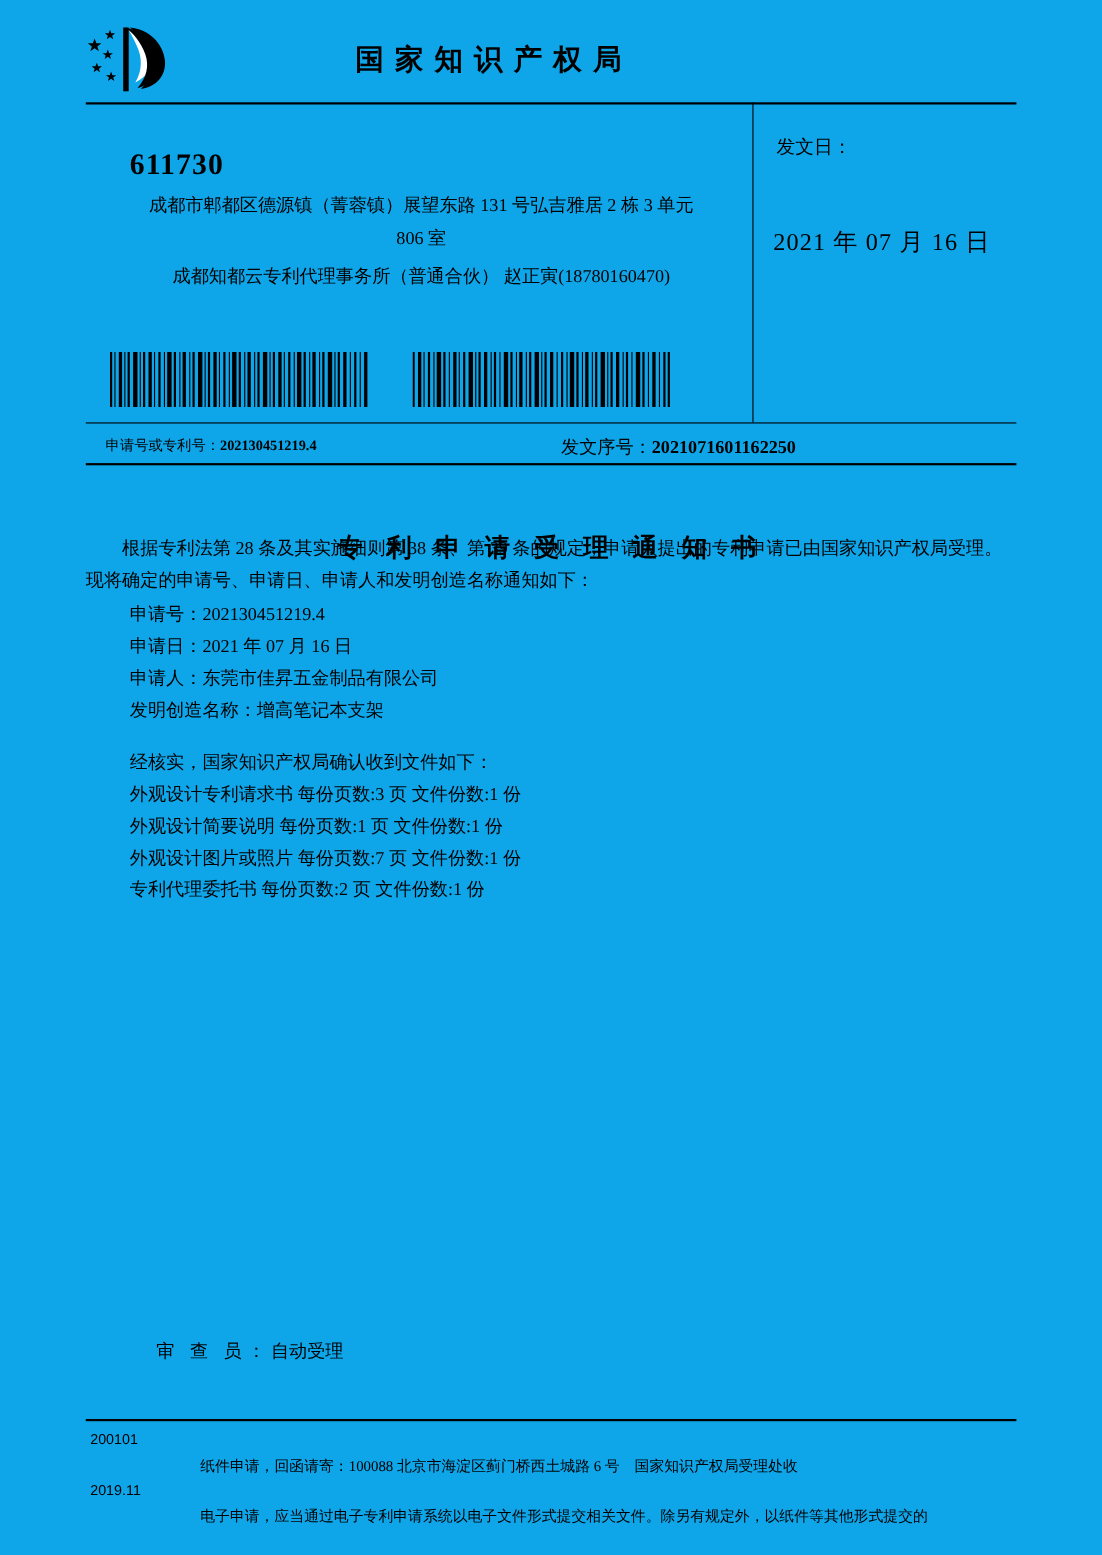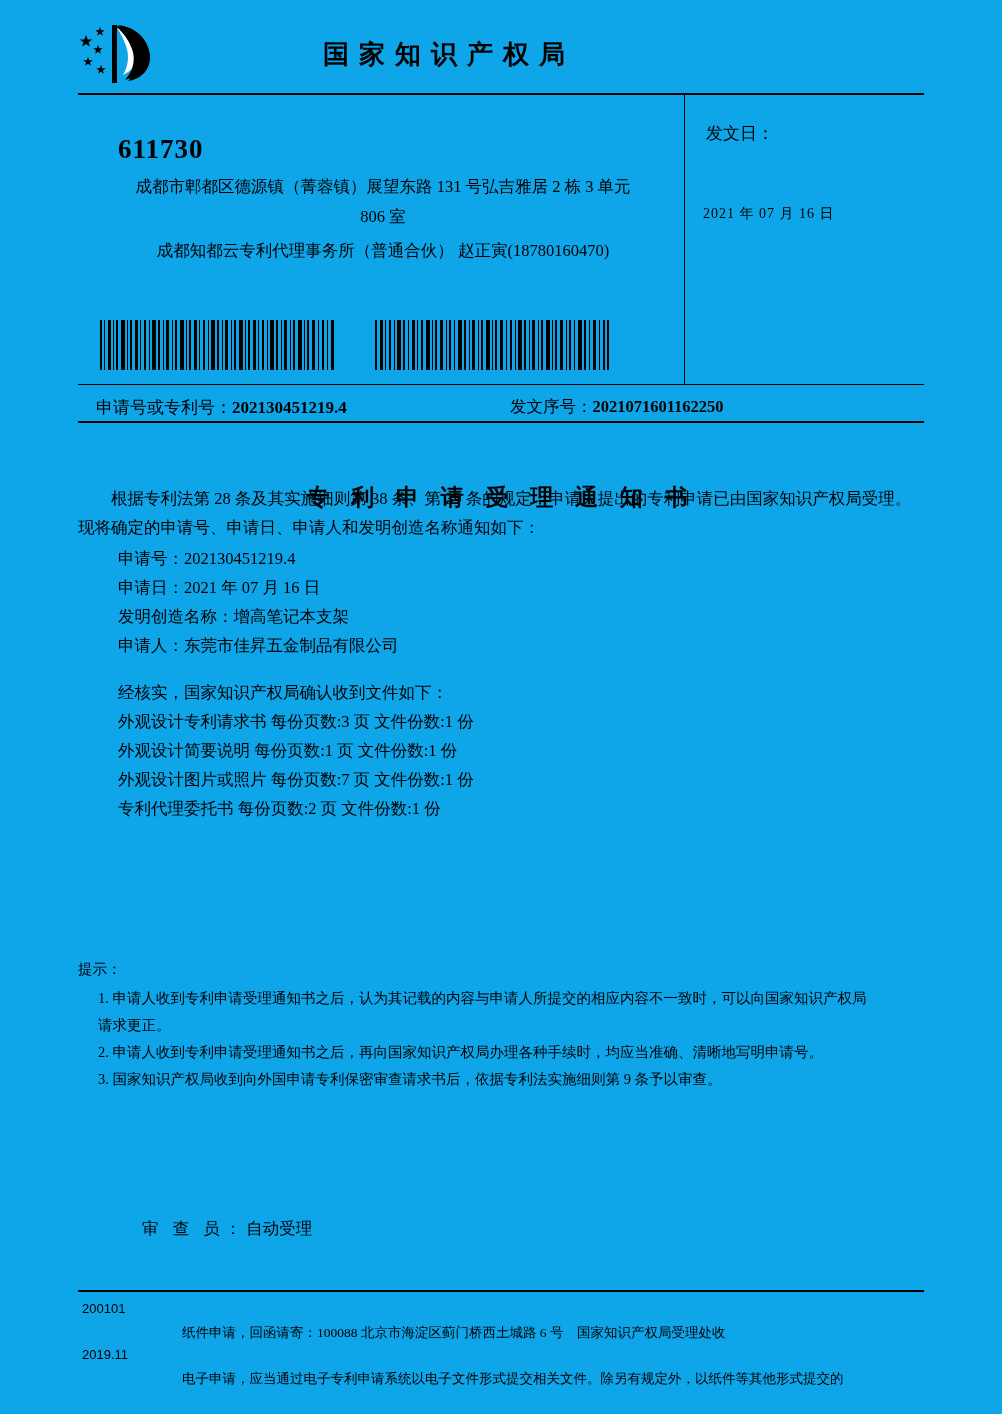--- a/index.html
+++ b/index.html
@@ -88,40 +88,40 @@
   .date-label {
     position: absolute;
     left: 706px;
     top: 122px;
     font-size: 17px;
   }
   .date-value {
     position: absolute;
     left: 703px;
     top: 205px;
-    font-size: 14px;
+    font-size: 22px;
     letter-spacing: 1px;
   }
 
   
   .barcode {
     position: absolute;
     top: 320px;
     height: 50px;
   }
   .barcode-1 { left: 100px; width: 235px; }
   .barcode-2 { left: 375px; width: 235px; }
   .barcode svg { display: block; width: 100%; height: 100%; }
 
   
   .appno {
     position: absolute;
     left: 96px;
     top: 396px;
-    font-size: 17px;
+    font-size: 13px;
     text-align: right;
   }
   .appno b, .sendno b { font-weight: bold; }
   .sendno {
     position: absolute;
     left: 510px;
     top: 396px;
     font-size: 16.5px;
   }
 
@@ -381,42 +381,33 @@
 
   <div class="rule hr-under-no"></div>
 
   <div class="doc-title">专 利 申 请 受 理 通 知 书</div>
 
   <div class="body">
     <p class="para">根据专利法第 28 条及其实施细则第 38 条、第 39 条的规定，申请人提出的专利申请已由国家知识产权局受理。现将确定的申请号、申请日、申请人和发明创造名称通知如下：</p>
     <ul class="indent-list">
       <li>申请号：202130451219.4</li>
       <li>申请日：2021 年 07 月 16 日</li>
+      <li>申请人：东莞市佳昇五金制品有限公司</li>
       <li>发明创造名称：增高笔记本支架</li>
-      <li>申请人：东莞市佳昇五金制品有限公司</li>
     </ul>
     <div class="spacer-sm"></div>
     <ul class="indent-list">
       <li>经核实，国家知识产权局确认收到文件如下：</li>
       <li>外观设计专利请求书 每份页数:3 页 文件份数:1 份</li>
       <li>外观设计简要说明 每份页数:1 页 文件份数:1 份</li>
       <li>外观设计图片或照片 每份页数:7 页 文件份数:1 份</li>
       <li>专利代理委托书 每份页数:2 页 文件份数:1 份</li>
     </ul>
   </div>
 
-  <div class="notes">
-    <div class="notes-head">提示：</div>
-    <ol>
-      <li>1. 申请人收到专利申请受理通知书之后，认为其记载的内容与申请人所提交的相应内容不一致时，可以向国家知识产权局</li>
-      <div class="cont">请求更正。</div>
-      <li>2. 申请人收到专利申请受理通知书之后，再向国家知识产权局办理各种手续时，均应当准确、清晰地写明申请号。</li>
-      <li>3. 国家知识产权局收到向外国申请专利保密审查请求书后，依据专利法实施细则第 9 条予以审查。</li>
-    </ol>
-  </div>
 
   <div class="sig sig-examiner">
     <span class="lbl">审 查 员：</span><span>自动受理</span>
   </div>
 
   <div class="rule hr-footer"></div>
 
   <div class="footer">
     <div class="row">
       <div class="code">200101</div>

